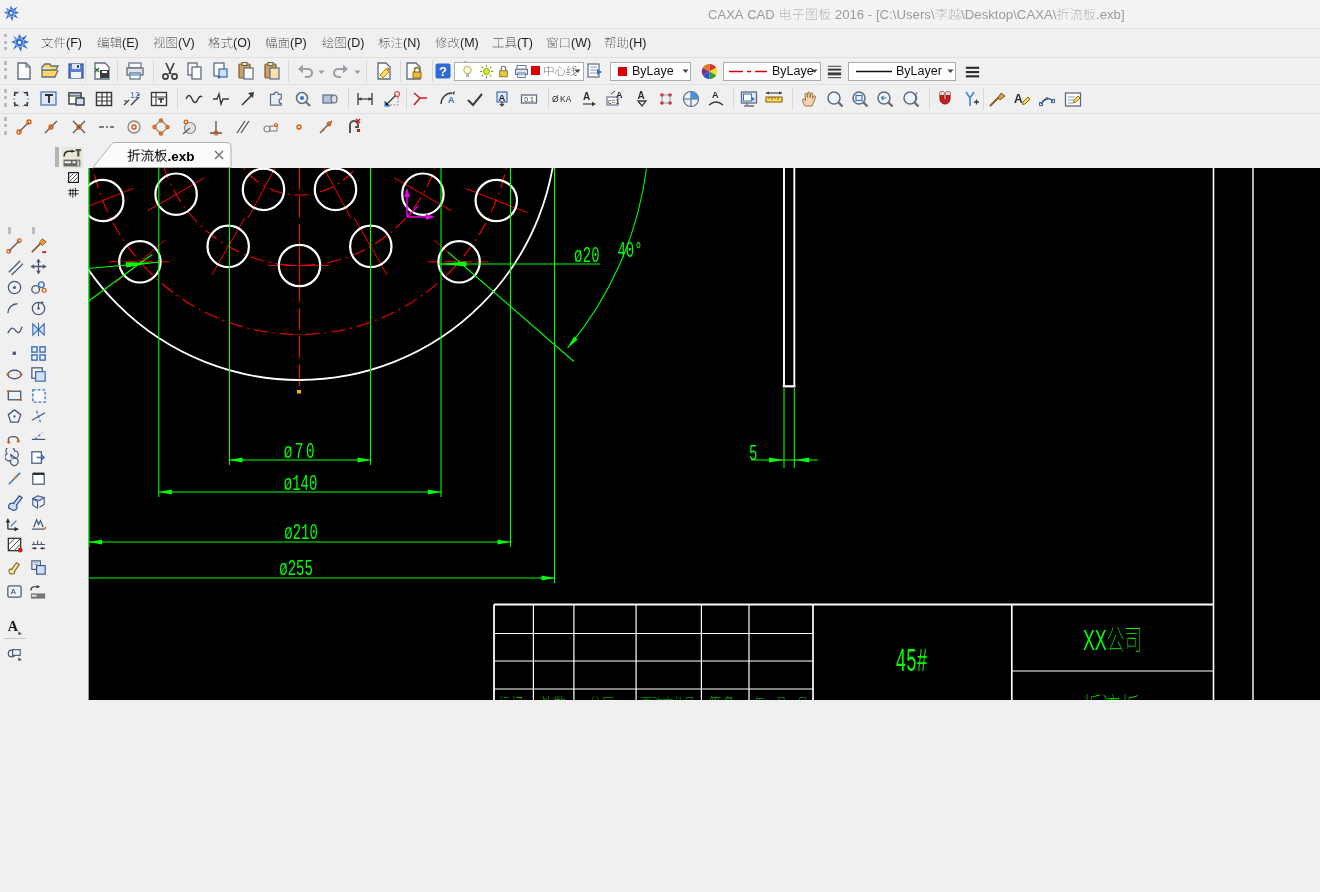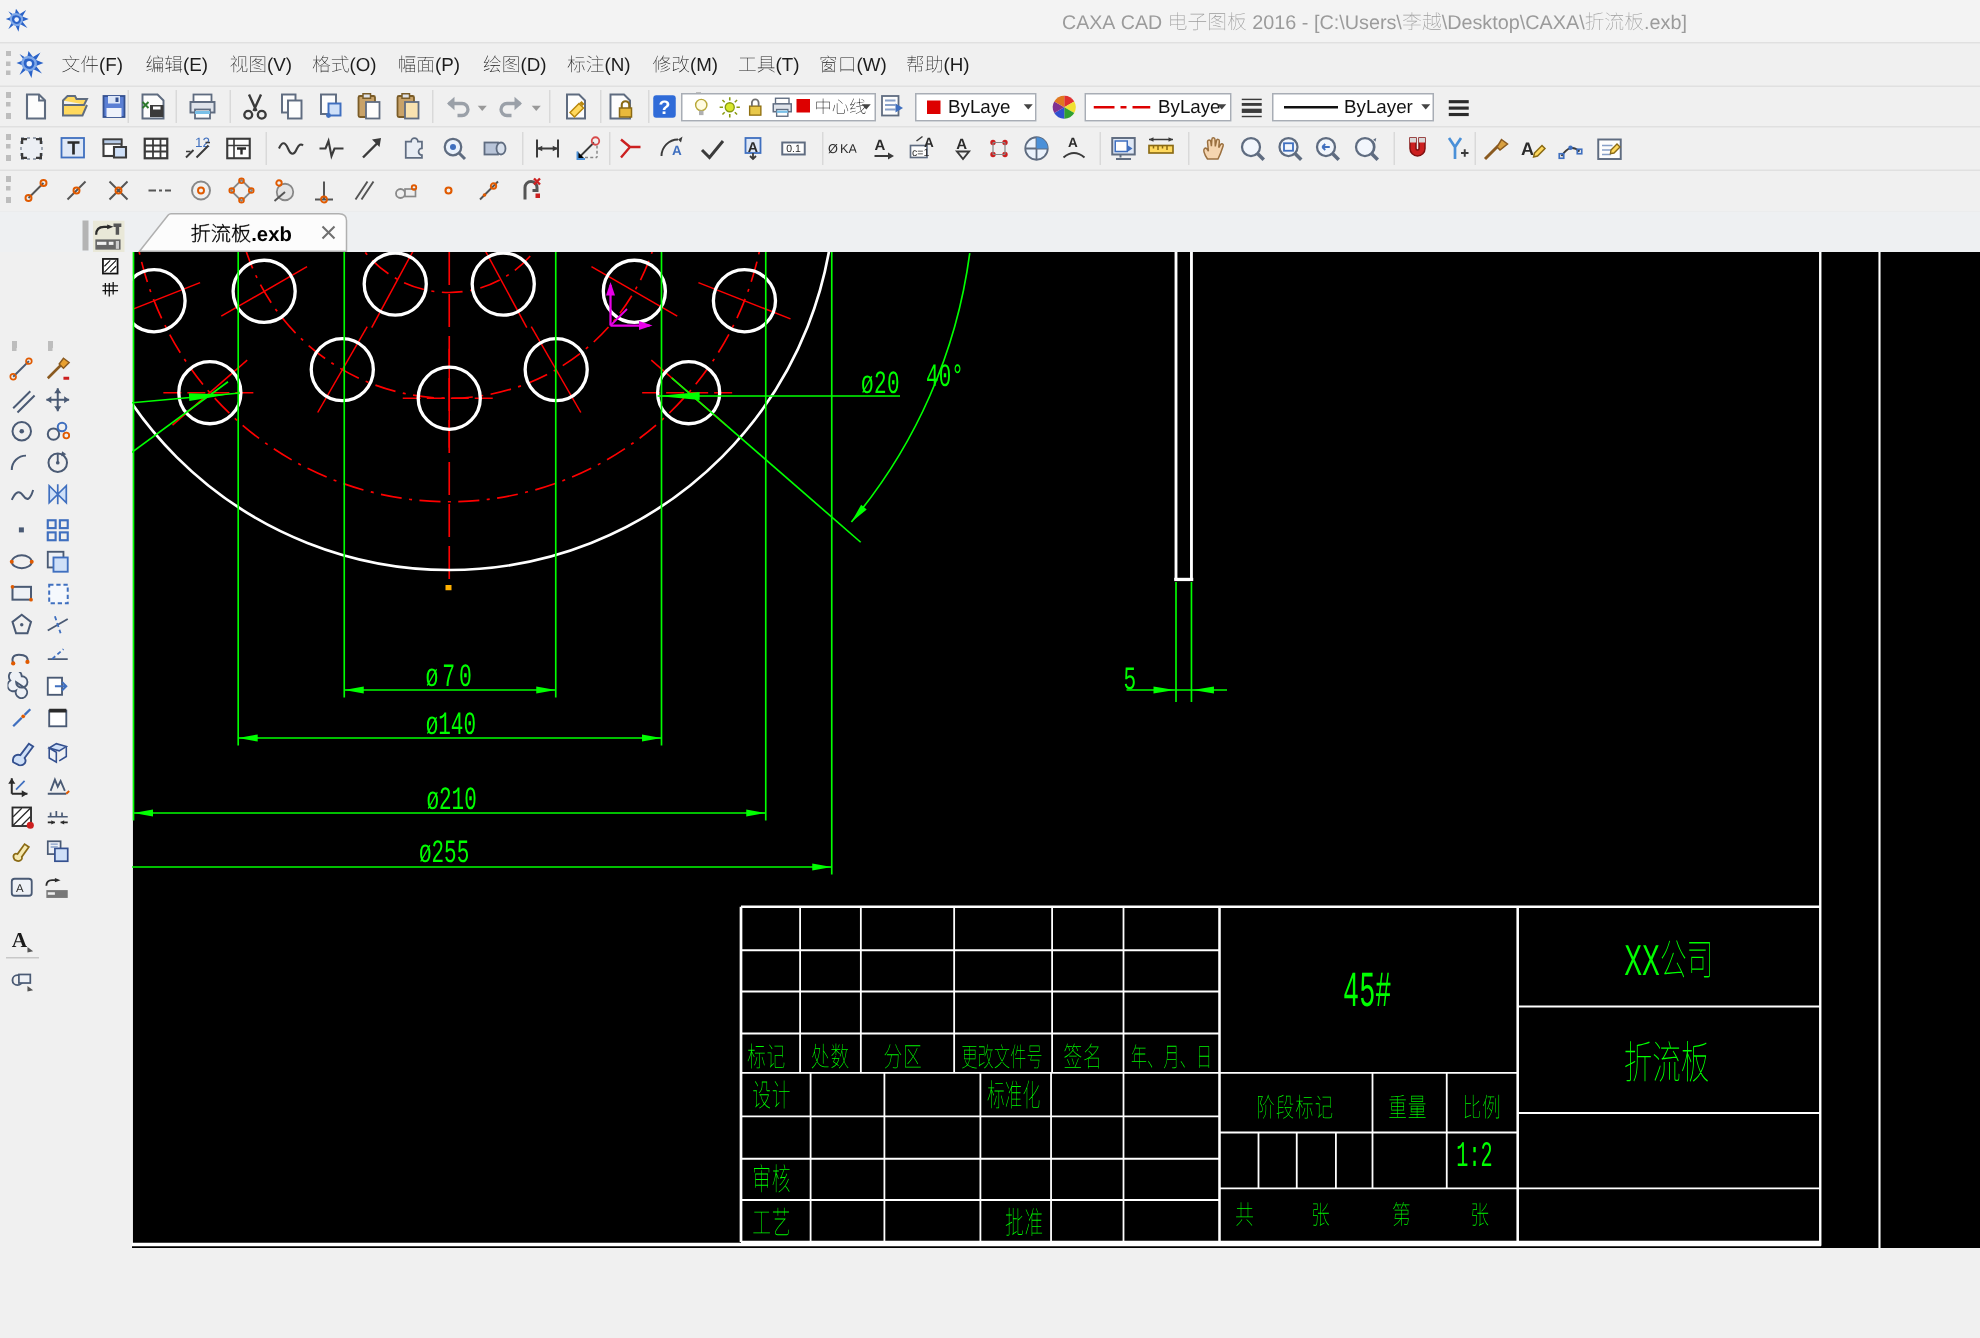--- a/index.html
+++ b/index.html
@@ -1,16 +1,16 @@
 <!DOCTYPE html>
 <html><head><meta charset="utf-8"><style>
 *{margin:0;padding:0;box-sizing:border-box}
 html,body{width:1320px;height:892px;overflow:hidden;background:#f0f0f0;font-family:"Liberation Sans",sans-serif}
 .abs{position:absolute}
-#page{position:relative;width:1320px;height:832px;overflow:hidden}
+#page{position:relative;width:1320px;height:700px;overflow:hidden}
 .sep{position:absolute;width:1px;background:#d9d9d9}
 .grip{position:absolute;width:3px;border-left:3px dotted #bdbdbd}
 </style></head><body>
 <div id="page">
 <div class="abs" style="left:0;top:0;width:1320px;height:29px;background:#f3f3f3;border-bottom:1px solid #e0e0e0"></div>
     <svg class="abs" style="left:3px;top:5px" width="17" height="17" viewBox="0 0 20 20">
 <path d="M9 1 L12 5 L17 2 L14 7 L19 9 L14 11 L18 16 L12 13 L11 19 L8 13 L3 17 L6 11 L1 9 L6 7 L3 3 L8 6 z" fill="#2b63c8"></path>
 <path d="M6 6 q4 -2 7 1 q2 3 -1 6 q-3 2 -6 -1 q-2 -3 0 -6" fill="none" stroke="#7fa8e8" stroke-width="1.6"></path>
 <circle cx="9.5" cy="9.5" r="1.8" fill="#eef4ff"></circle>
     </svg>

